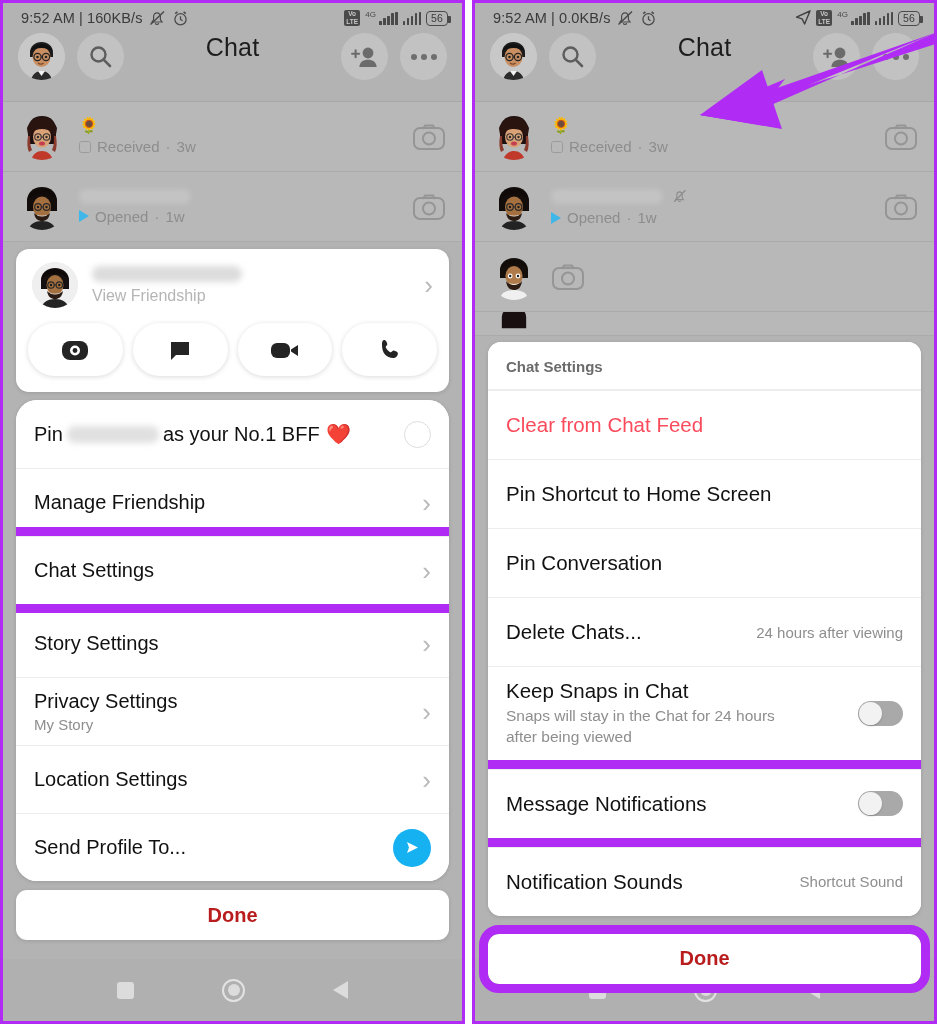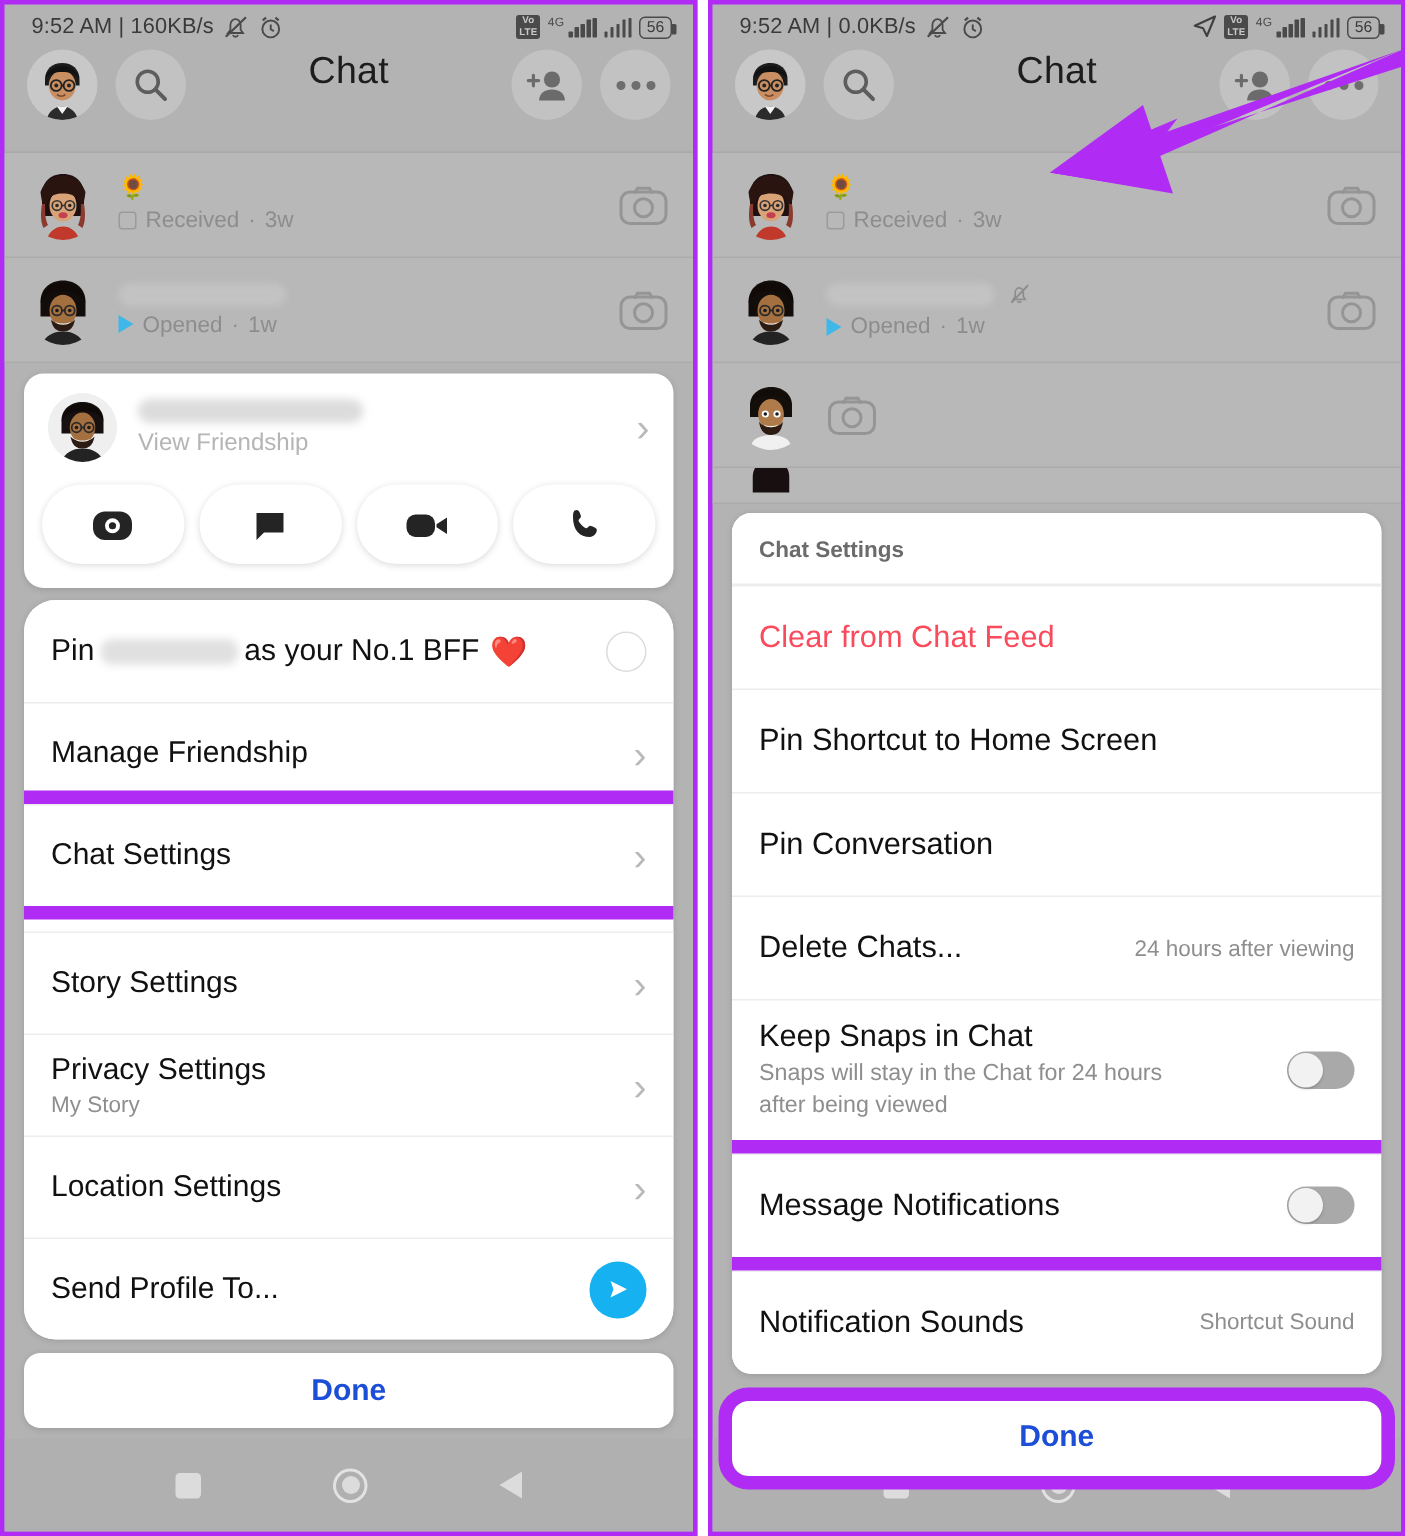--- a/index.html
+++ b/index.html
@@ -152,21 +152,21 @@
   .circle-empty { width:27px;height:27px;border-radius:50%;border:1.5px solid #dcdcdc;flex:0 0 auto;}
   .pin-blur { display:inline-block; width:92px;height:17px;border-radius:8px;
     background:#e0e0e0; filter: blur(3px); margin:0 4px; vertical-align:middle;}
   .send-fab { width:38px;height:38px;border-radius:50%;background:#16b1f0;
     display:flex;align-items:center;justify-content:center;flex:0 0 auto;}
 
   
   .done-btn {
     margin: 9px 13px 0; height: 50px; background:#fff; border-radius:11px;
     display:flex;align-items:center;justify-content:center;
-    font-size:20px; font-weight:700; color:#1d4ed8;
+    font-size:20px; font-weight:700; color:#b91c1c;
     box-shadow: 0 1px 4px rgba(0,0,0,.13);
   }
 
   
   .hl { outline: 9px solid var(--accent); outline-offset: 0px; position:relative; z-index:3; }
 
   
   .navbar {
     position:absolute; bottom:0; left:0; right:0; height:62px;
     background:#b0b0b0; display:flex; align-items:center;
@@ -424,21 +424,21 @@
       <div class="srow">
         <span class="srow-label">Manage Friendship</span>
         <span class="chev">›</span>
       </div>
 
       <div class="srow hl">
         <span class="srow-label">Chat Settings</span>
         <span class="chev">›</span>
       </div>
 
-      <div class="srow" style="margin-top:17px">
+      <div class="srow" style="margin-top:5px">
         <span class="srow-label">Story Settings</span>
         <span class="chev">›</span>
       </div>
 
       <div class="srow">
         <div class="srow-col">
           <span class="srow-label">Privacy Settings</span>
           <span class="srow-sub">My Story</span>
         </div>
         <span class="chev">›</span>

